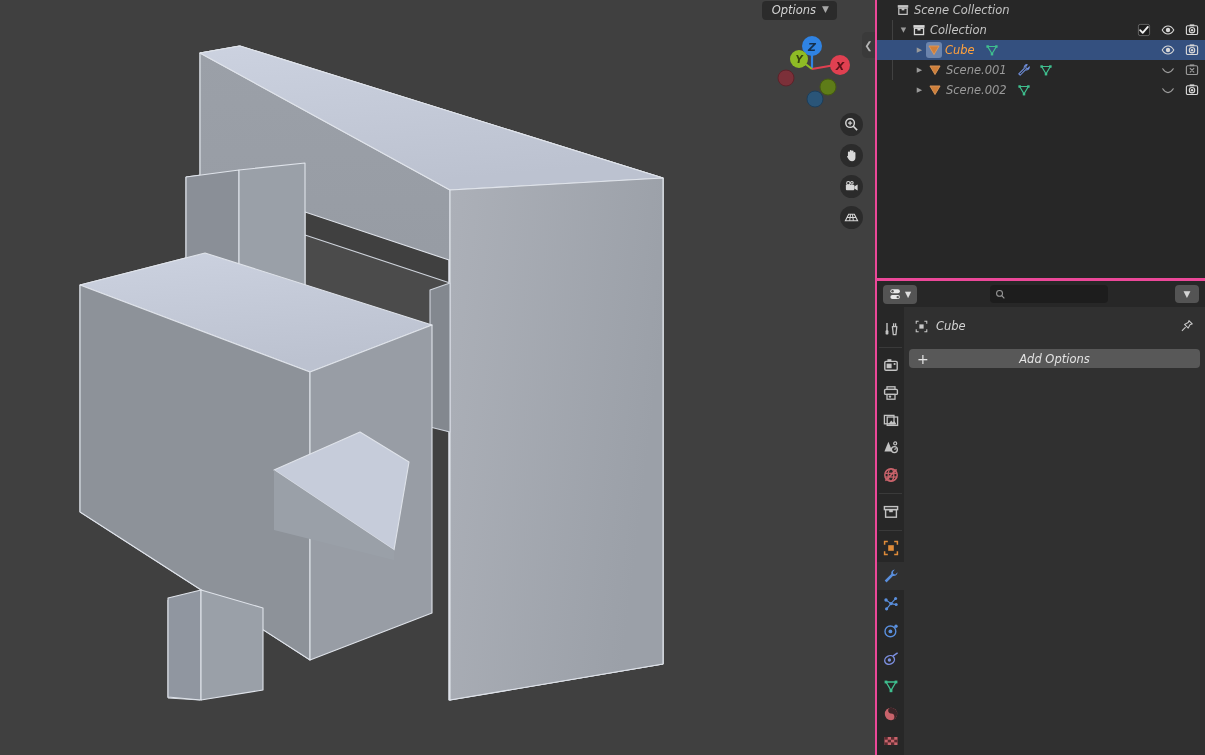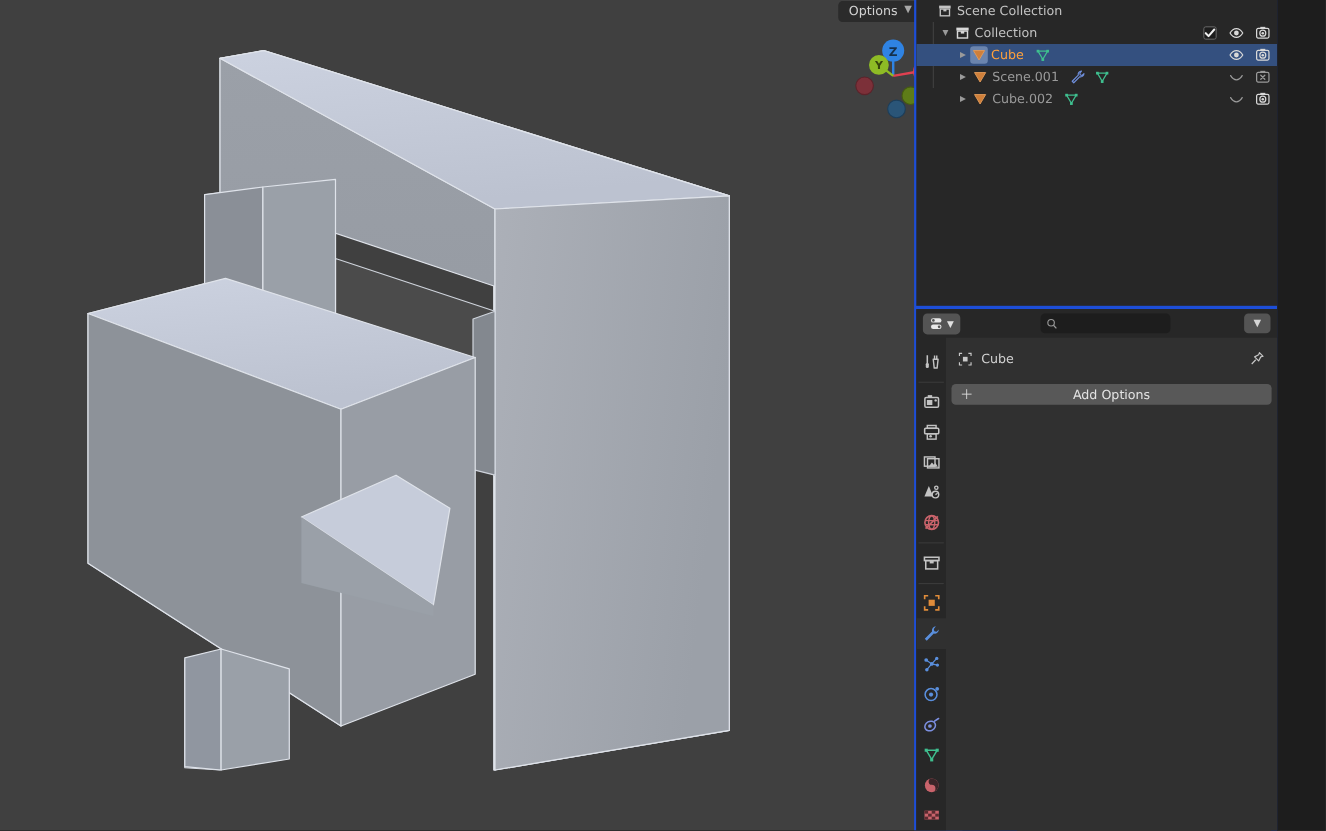--- a/index.html
+++ b/index.html
@@ -2,21 +2,21 @@
 <html><head>
 <meta charset="utf-8">
 <style>
   * { box-sizing: border-box; margin: 0; padding: 0; }
   html, body {
     width: 1205px; height: 755px;
     background: #1d1d1d;
     font-family: "DejaVu Sans", sans-serif;
     overflow: hidden;
   }
-  #app { position: relative; width: 1205px; height: 664px; }
+  #app { position: relative; width: 1205px; height: 664px; font-style: italic; }
 
   
   #viewport {
     position: absolute; left: 0; top: 0;
     width: 875px; height: 755px;
     background: #404040;
     overflow: hidden;
   }
   #viewport-canvas { position: absolute; inset: 0; }
 
@@ -53,23 +53,23 @@
     display: flex; flex-direction: column; gap: 8px;
   }
   .vtool {
     width: 23px; height: 23px; border-radius: 50%;
     background: #2b2b2b;
     display: flex; align-items: center; justify-content: center;
   }
 
   
   #right-col {
-    position: absolute; left: 831px; top: 0;
+    position: absolute; left: 875px; top: 0;
     width: 330px; height: 755px;
-    background: #1d4ed8;
+    background: #ec4899;
   }
 
   
   #outliner {
     position: absolute; left: 2px; top: 0;
     width: 328px; height: 278px;
     background: #272727;
     overflow: hidden;
   }
   .otl-row {
@@ -449,21 +449,21 @@
             </span>
           </div>
           <div class="otl-row dim">
             <span class="otl-indent" style="width: 36px;"></span>
             <span class="disc">▶</span>
             <span class="otl-icon">
               <svg width="14" height="14" viewBox="0 0 16 16">
                 <polygon points="2.2,3.4 13.8,3.4 8,13.2" fill="#cf7f3a" stroke="#e09a5a" stroke-width="1"></polygon>
               </svg>
             </span>
-            <span class="otl-name">Cube.002</span>
+            <span class="otl-name">Scene.002</span>
             <span class="otl-extra">
               <svg width="14" height="14" viewBox="0 0 16 16">
                 <polygon points="3,4 13,4 8,12.4" fill="none" stroke="#3fbf8f" stroke-width="1.3"></polygon>
          <rect x="1.6" y="2.6" width="2.8" height="2.8" fill="#3fbf8f"></rect>
          <rect x="11.6" y="2.6" width="2.8" height="2.8" fill="#3fbf8f"></rect>
          <rect x="6.6" y="11.4" width="2.8" height="2.8" fill="#3fbf8f"></rect>
               </svg>
             </span>
             <span class="otl-right">
               <span style="display: inline-flex;">

